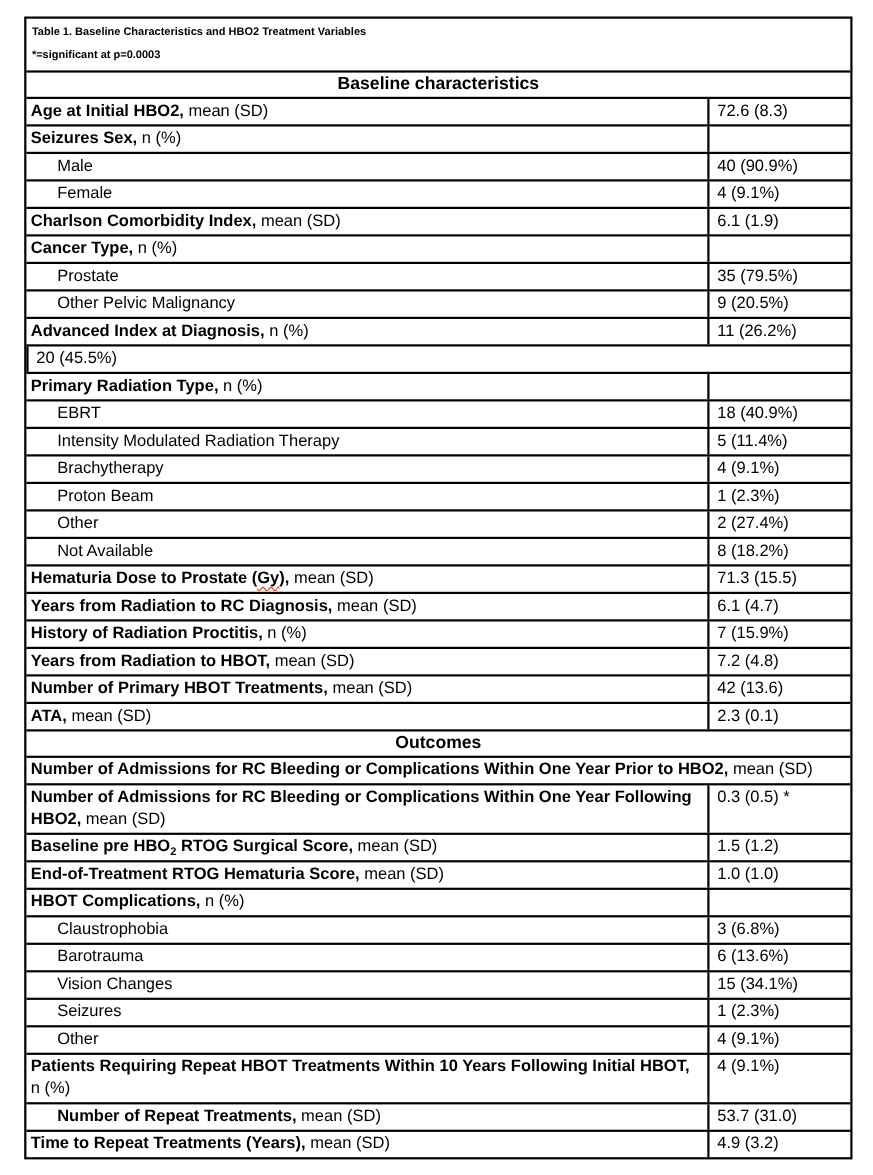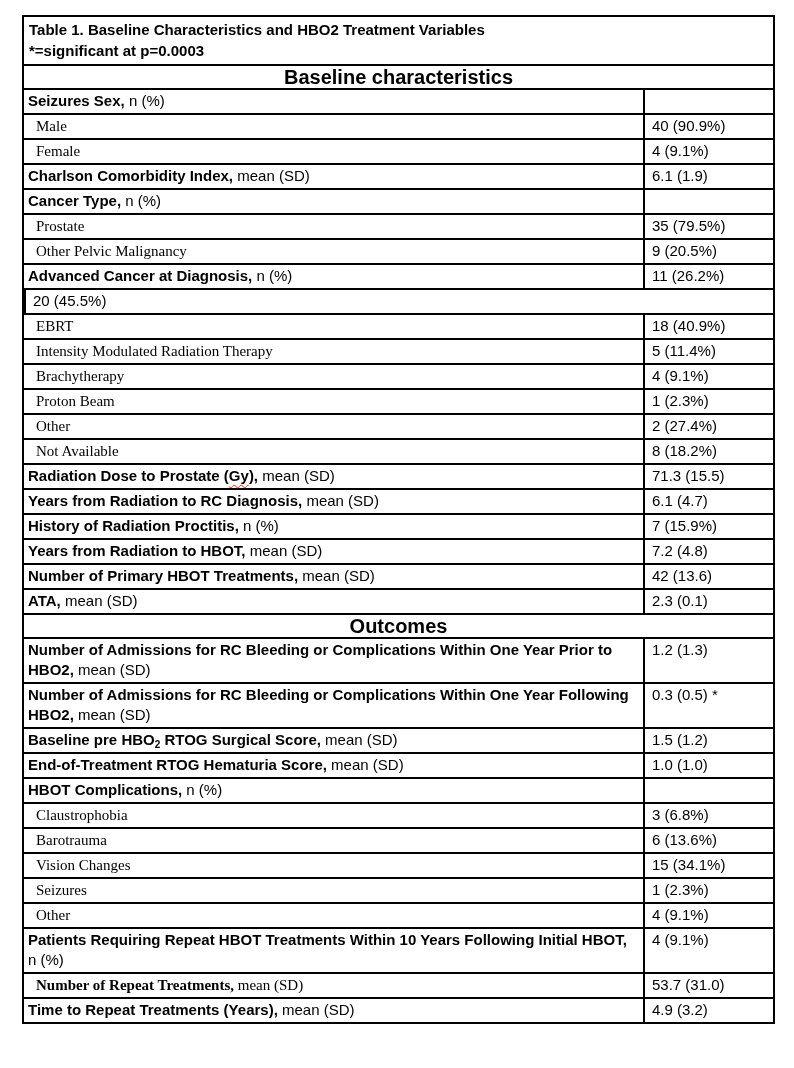--- a/index.html
+++ b/index.html
@@ -19,47 +19,46 @@
     position: absolute;
     left: 22px;
     top: 15px;
     width: 753px;
     box-sizing: border-box;
     border: 2px solid #000000;
     background: #ffffff;
   }
   .title-block {
     padding: 2px 5px 3px 5px;
-    font-size: 15px;
+    font-size: 10px;
     line-height: 21px;
     font-weight: 700;
   }
   .t-row {
     display: flex;
     align-items: stretch;
     border-top: 2px solid #000000;
     font-size: 15px;
     line-height: 20px;
   }
   .section-row {
     border-top: 2px solid #000000;
-    font-size: 20px;
+    font-size: 16px;
     line-height: 20px;
     font-weight: 700;
     text-align: center;
     padding: 1px 4px;
   }
   .cell-label {
     flex: 1 1 auto;
     padding: 1px 6px 2px 4px;
     box-sizing: border-box;
   }
   .cell-label.indent {
-    padding-left: 12px;
-    font-family: Liberation Serif, serif;
+    padding-left: 28px;
   }
   .cell-value {
     flex: 0 0 130px;
     box-sizing: border-box;
     border-left: 2px solid #000000;
     padding: 1px 4px 2px 7px;
     white-space: nowrap;
     overflow: hidden;
   }
   .bold { font-weight: 700; }
@@ -81,20 +80,24 @@
 <body>
 
 <div class="doc-table">
   <div class="title-block">
     <div>Table 1. Baseline Characteristics and HBO2 Treatment Variables</div>
     <div>*=significant at p=0.0003</div>
   </div>
   <div>
       <div class="section-row">Baseline characteristics</div>
       <div class="t-row">
+        <div class="cell-label"><span class="bold">Age at Initial HBO2,</span><span> mean (SD)</span></div>
+        <div class="cell-value">72.6 (8.3)</div>
+      </div>
+      <div class="t-row">
         <div class="cell-label"><span class="bold">Seizures Sex,</span><span> n (%)</span></div>
         <div class="cell-value"></div>
       </div>
       <div class="t-row">
         <div class="cell-label indent"><span>Male</span></div>
         <div class="cell-value">40 (90.9%)</div>
       </div>
       <div class="t-row">
         <div class="cell-label indent"><span>Female</span></div>
         <div class="cell-value">4 (9.1%)</div>
@@ -109,25 +112,29 @@
       </div>
       <div class="t-row">
         <div class="cell-label indent"><span>Prostate</span></div>
         <div class="cell-value">35 (79.5%)</div>
       </div>
       <div class="t-row">
         <div class="cell-label indent"><span>Other Pelvic Malignancy</span></div>
         <div class="cell-value">9 (20.5%)</div>
       </div>
       <div class="t-row">
-        <div class="cell-label"><span class="bold">Advanced Cancer at Diagnosis,</span><span> n (%)</span></div>
+        <div class="cell-label"><span class="bold">Advanced Index at Diagnosis,</span><span> n (%)</span></div>
         <div class="cell-value">11 (26.2%)</div>
       </div>
       <div class="t-row">
         <div class="cell-value">20 (45.5%)</div>
+      </div>
+      <div class="t-row">
+        <div class="cell-label"><span class="bold">Primary Radiation Type,</span><span> n (%)</span></div>
+        <div class="cell-value"></div>
       </div>
       <div class="t-row">
         <div class="cell-label indent"><span>EBRT</span></div>
         <div class="cell-value">18 (40.9%)</div>
       </div>
       <div class="t-row">
         <div class="cell-label indent"><span>Intensity Modulated Radiation Therapy</span></div>
         <div class="cell-value">5 (11.4%)</div>
       </div>
       <div class="t-row">
@@ -140,21 +147,21 @@
       </div>
       <div class="t-row">
         <div class="cell-label indent"><span>Other</span></div>
         <div class="cell-value">2 (27.4%)</div>
       </div>
       <div class="t-row">
         <div class="cell-label indent"><span>Not Available</span></div>
         <div class="cell-value">8 (18.2%)</div>
       </div>
       <div class="t-row">
-        <div class="cell-label"><span class="bold">Radiation Dose to Prostate (</span><span class="bold squiggle">Gy</span><span class="bold">),</span><span> mean (SD)</span></div>
+        <div class="cell-label"><span class="bold">Hematuria Dose to Prostate (</span><span class="bold squiggle">Gy</span><span class="bold">),</span><span> mean (SD)</span></div>
         <div class="cell-value">71.3 (15.5)</div>
       </div>
       <div class="t-row">
         <div class="cell-label"><span class="bold">Years from Radiation to RC Diagnosis,</span><span> mean (SD)</span></div>
         <div class="cell-value">6.1 (4.7)</div>
       </div>
       <div class="t-row">
         <div class="cell-label"><span class="bold">History of Radiation Proctitis,</span><span> n (%)</span></div>
         <div class="cell-value">7 (15.9%)</div>
       </div>
@@ -166,21 +173,20 @@
         <div class="cell-label"><span class="bold">Number of Primary HBOT Treatments,</span><span> mean (SD)</span></div>
         <div class="cell-value">42 (13.6)</div>
       </div>
       <div class="t-row">
         <div class="cell-label"><span class="bold">ATA,</span><span> mean (SD)</span></div>
         <div class="cell-value">2.3 (0.1)</div>
       </div>
       <div class="section-row">Outcomes</div>
       <div class="t-row">
         <div class="cell-label"><span class="bold">Number of Admissions for RC Bleeding or Complications Within One Year Prior to HBO2,</span><span> mean (SD)</span></div>
-        <div class="cell-value">1.2 (1.3)</div>
       </div>
       <div class="t-row">
         <div class="cell-label"><span class="bold">Number of Admissions for RC Bleeding or Complications Within One Year Following HBO2,</span><span> mean (SD)</span></div>
         <div class="cell-value">0.3 (0.5) *</div>
       </div>
       <div class="t-row">
         <div class="cell-label"><span class="bold">Baseline pre HBO</span><sub class="hbo-sub bold">2</sub><span class="bold"> RTOG Surgical Score,</span><span> mean (SD)</span></div>
         <div class="cell-value">1.5 (1.2)</div>
       </div>
       <div class="t-row">

